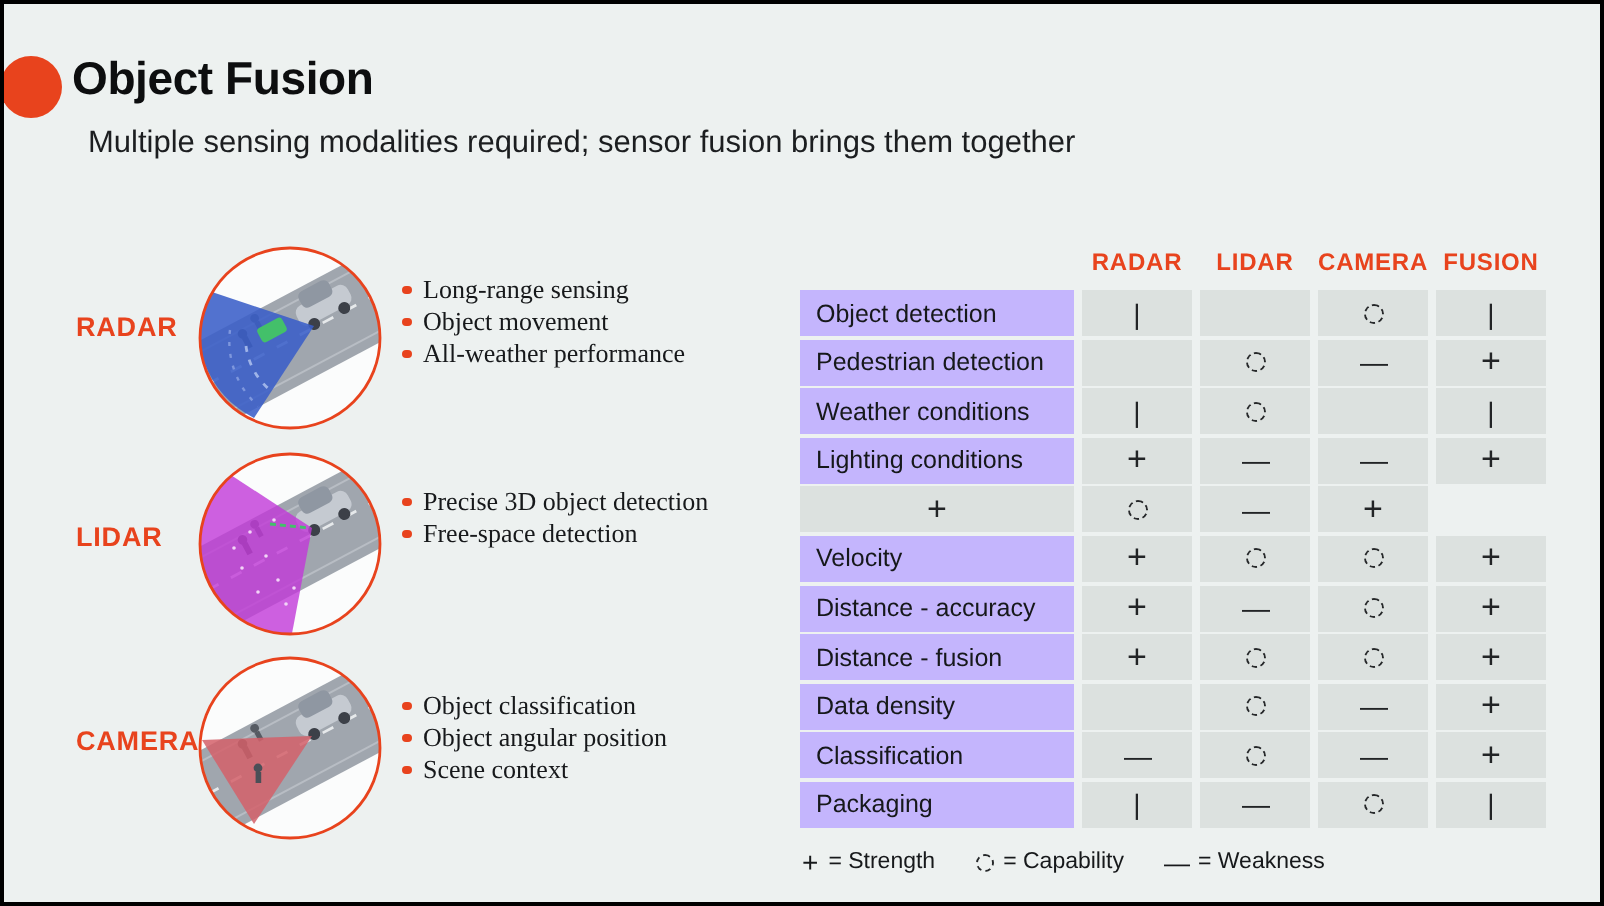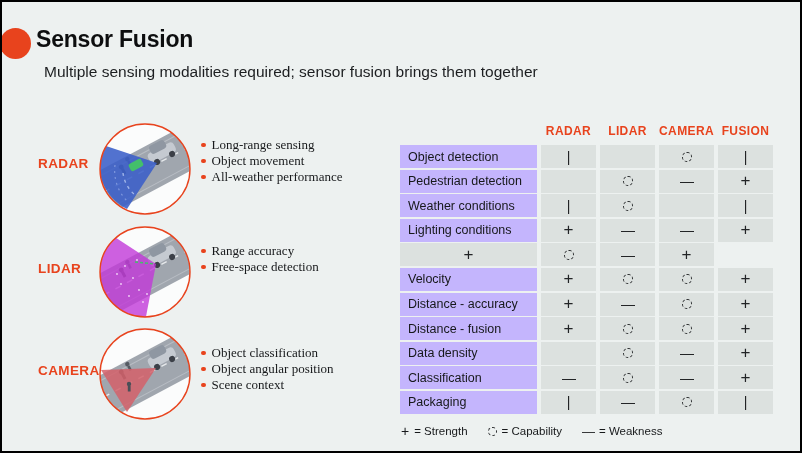--- a/index.html
+++ b/index.html
@@ -67,21 +67,21 @@
   .legend .ring { width:9px; height:9px; }
   .legend .sym-plus { font-size:14px; }
   .legend .sym-dash { font-size:13px; }
 </style>
 </head>
 <body>
 
 <div class="slide">
 
   <div class="accent-dot"></div>
-  <h1 class="page-title">Sensor Fusion</h1>
+  <h1 class="page-title">Object Fusion</h1>
   <p class="page-subtitle">Multiple sensing modalities required; sensor fusion brings them together</p>
 
   <div class="sensor-label" style="top:154px">RADAR</div>
   <div class="sensor-img" style="top:121px">
     <svg width="92" height="92" viewBox="0 0 92 92">
       <defs>
           <clipPath id="cr1">
             <circle cx="46" cy="46" r="45"></circle>
           </clipPath>
         </defs>
@@ -154,21 +154,21 @@
           <circle cx="18" cy="48" r="0.9"></circle>
             <circle cx="38" cy="34" r="0.9"></circle>
             <circle cx="48" cy="68" r="0.9"></circle>
         </g>
         <line x1="36" y1="36" x2="56" y2="38" stroke="#43c06a" stroke-width="1.4" stroke-dasharray="3 2"></line>
       </g>
       <circle cx="46" cy="46" r="45" fill="none" stroke="#E8431D" stroke-width="1.4"></circle>
     </svg>
   </div>
   <ul class="bullets" style="top:241px">
-    <li>Range accuracy</li>
+    <li>Precise 3D object detection</li>
     <li>Free-space detection</li>
   </ul>
 
   <div class="sensor-label" style="top:361px">CAMERA</div>
   <div class="sensor-img" style="top:326px">
     <svg width="92" height="92" viewBox="0 0 92 92">
       <defs>
           <clipPath id="cr3">
             <circle cx="46" cy="46" r="45"></circle>
           </clipPath>

